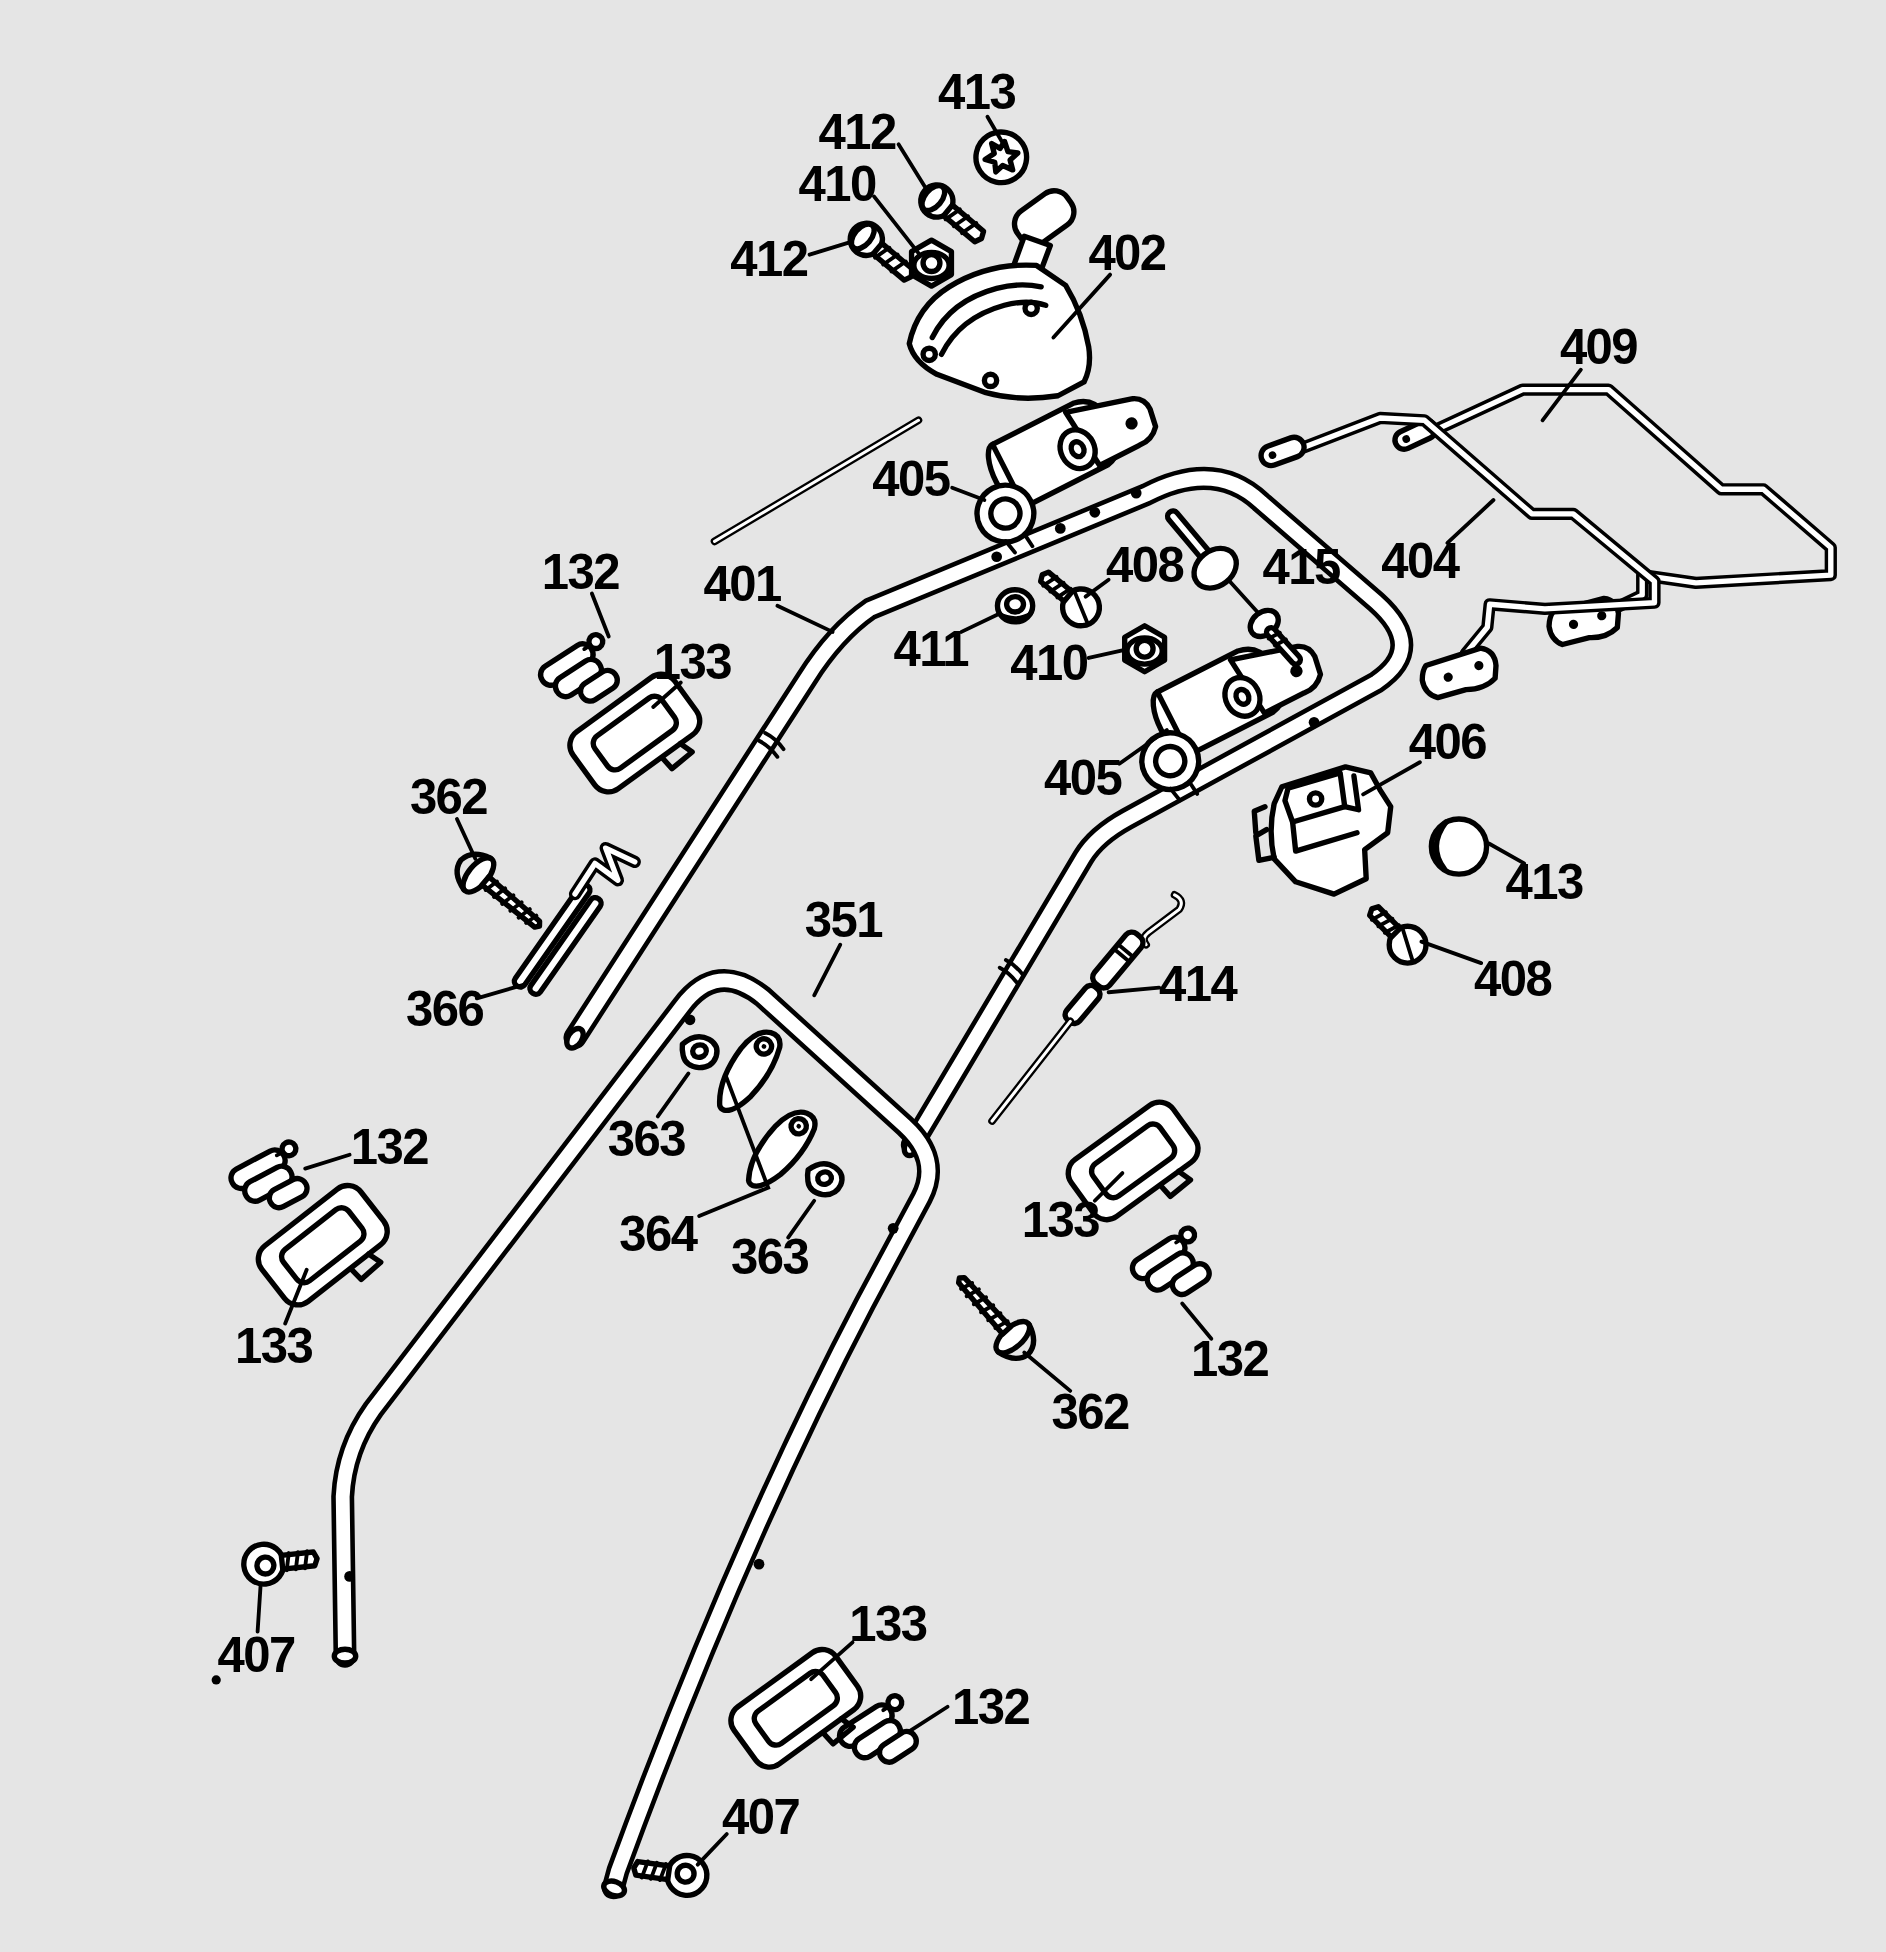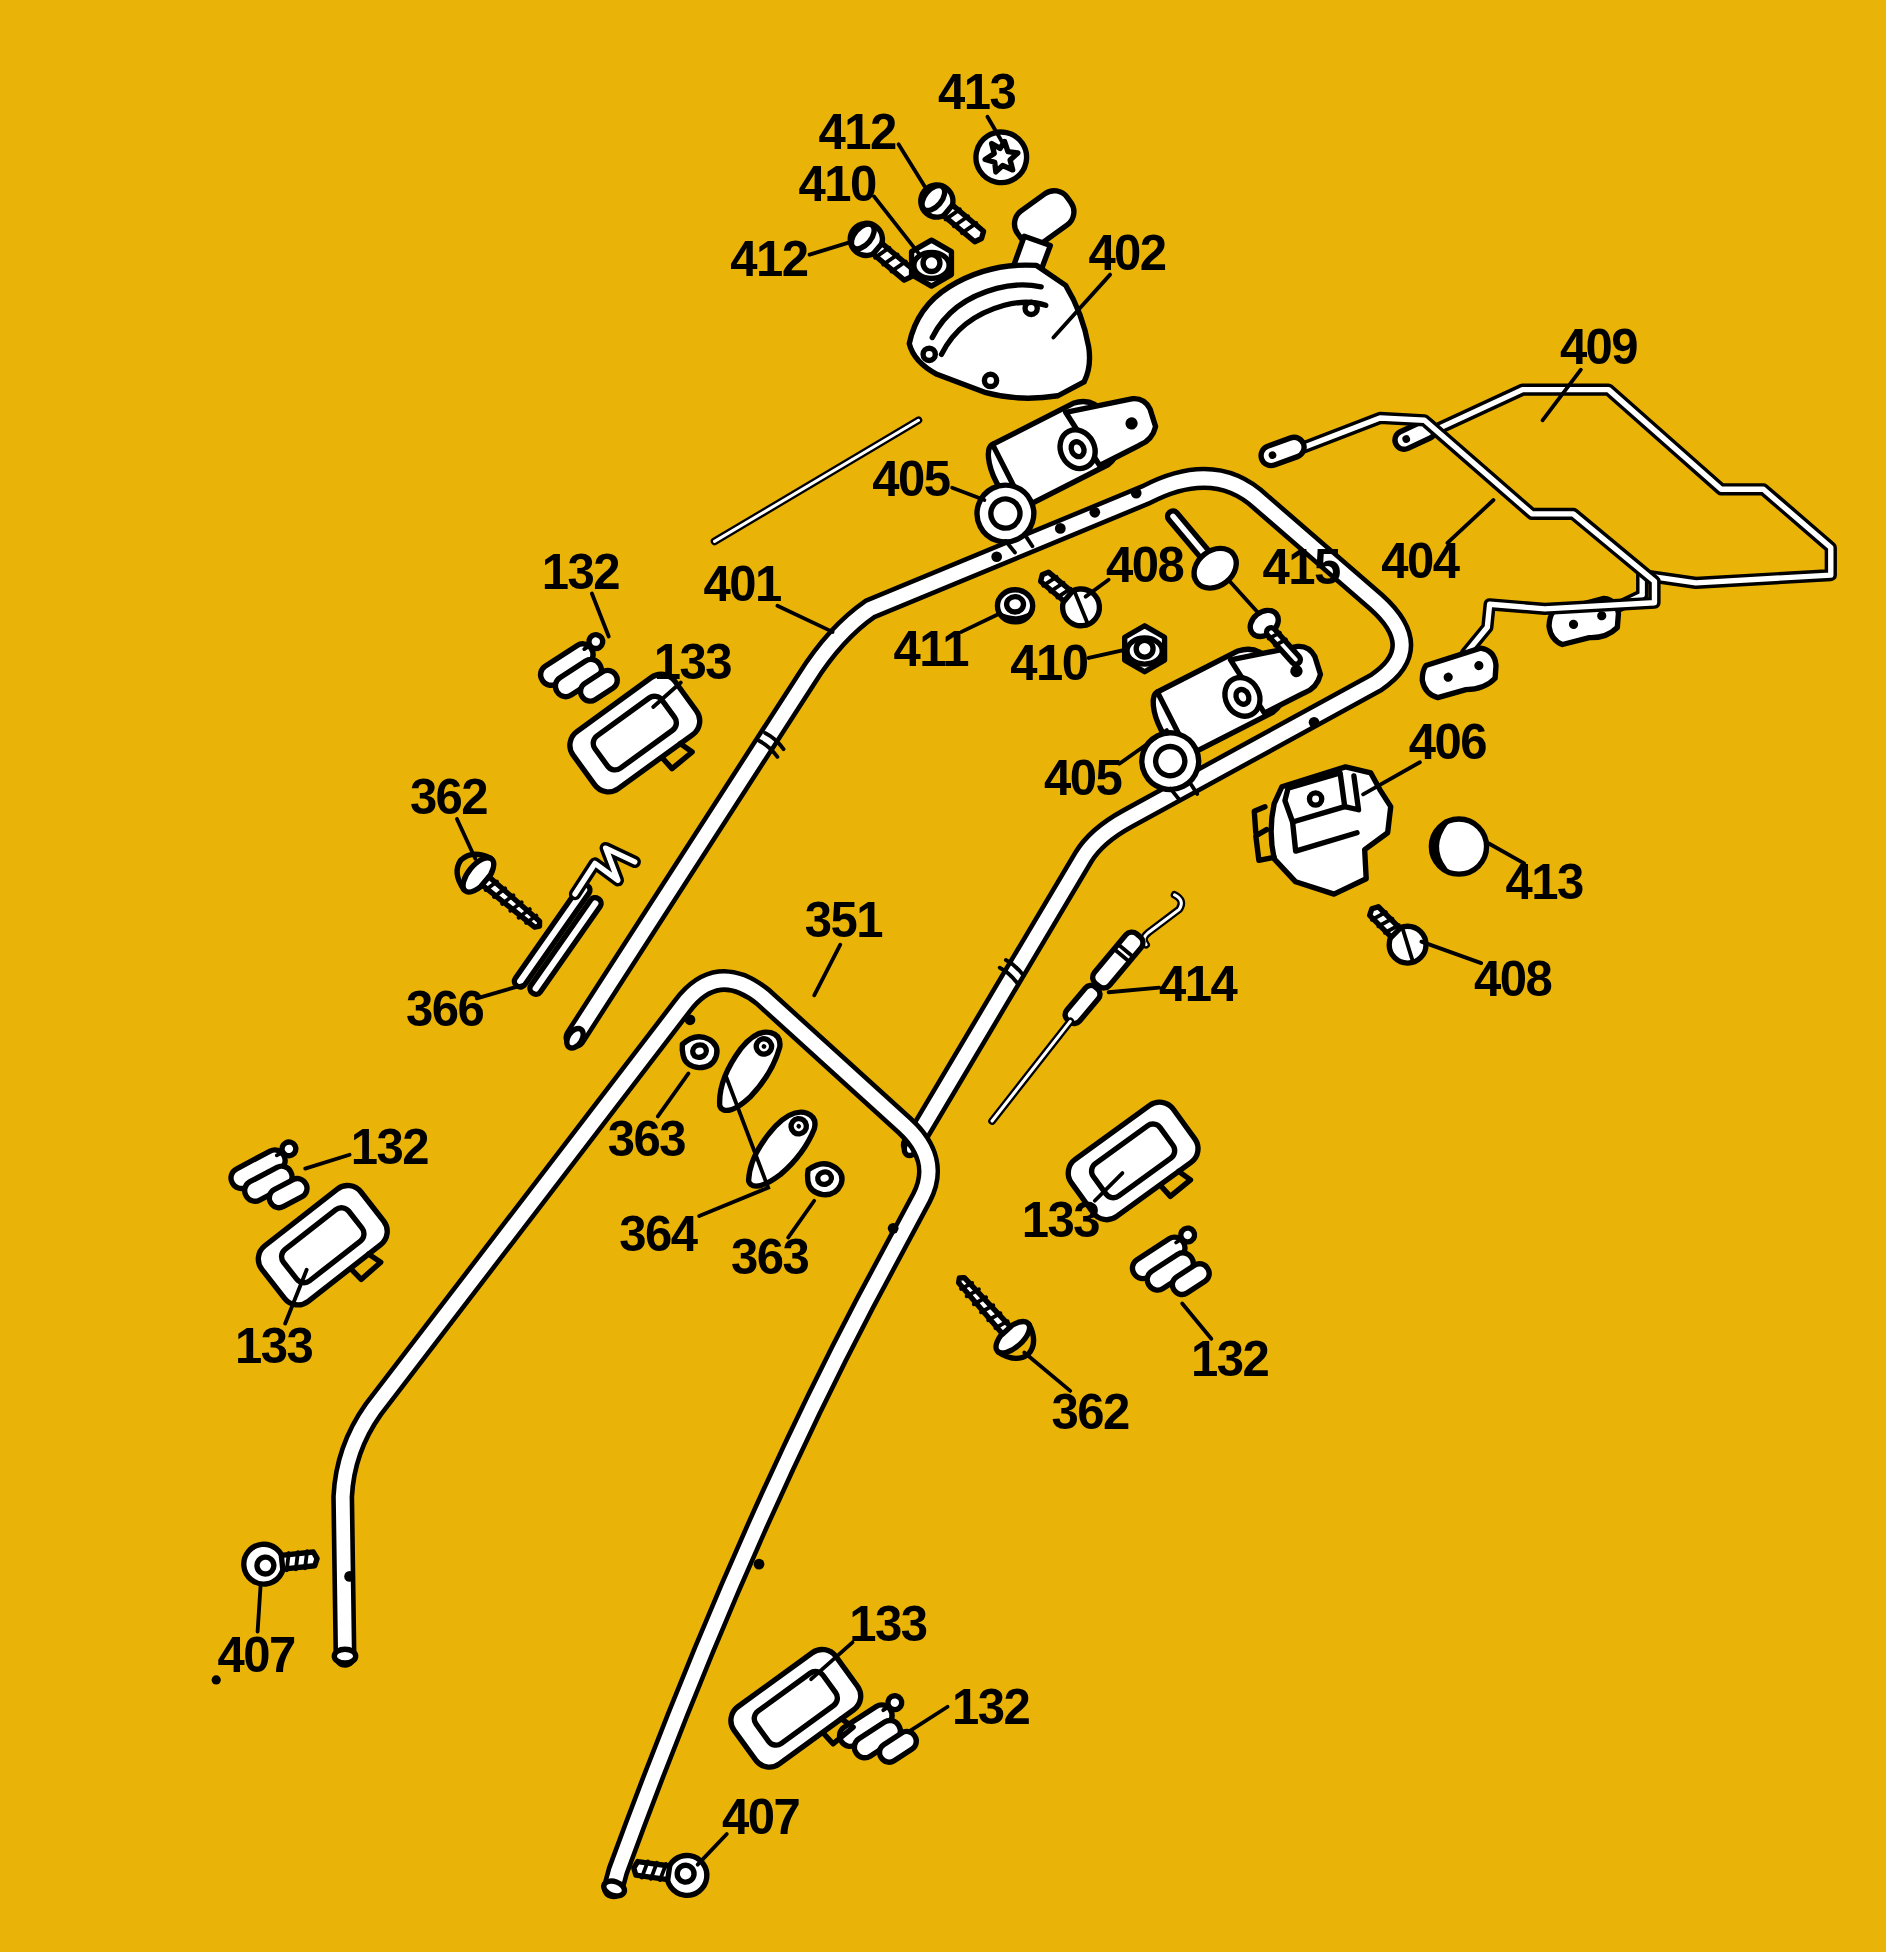--- a/index.html
+++ b/index.html
@@ -1,16 +1,16 @@
 <!DOCTYPE html>
 <html style="font-size:12.3px"><head>
 <meta charset="utf-8">
 <style>
   html,body{margin:0;padding:0;background:#ffffff;}
-  .stage{position:relative;width:1886px;height:1953px;background:#eab308;}
+  .stage{position:relative;width:1886px;height:1953px;background:#e5e5e5;}
   svg{display:block;}
   
   .p  {fill:#ffffff;stroke:#000000;stroke-width:7;stroke-linejoin:round;stroke-linecap:round;}
   .ln {fill:none;stroke:#000000;stroke-width:7;stroke-linejoin:round;stroke-linecap:round;}
   .tn {fill:none;stroke:#000000;stroke-width:5;stroke-linecap:round;}
   .tube-b{fill:none;stroke:#000000;stroke-width:30;stroke-linejoin:round;stroke-linecap:round;}
   .tube-w{fill:none;stroke:#ffffff;stroke-width:18;stroke-linejoin:round;stroke-linecap:round;}
   .rod-b{fill:none;stroke:#000000;stroke-width:16;stroke-linejoin:round;stroke-linecap:round;}
   .rod-w{fill:none;stroke:#ffffff;stroke-width:7;stroke-linejoin:round;stroke-linecap:round;}
   .cab-b{fill:none;stroke:#000000;stroke-width:10;stroke-linecap:round;}

